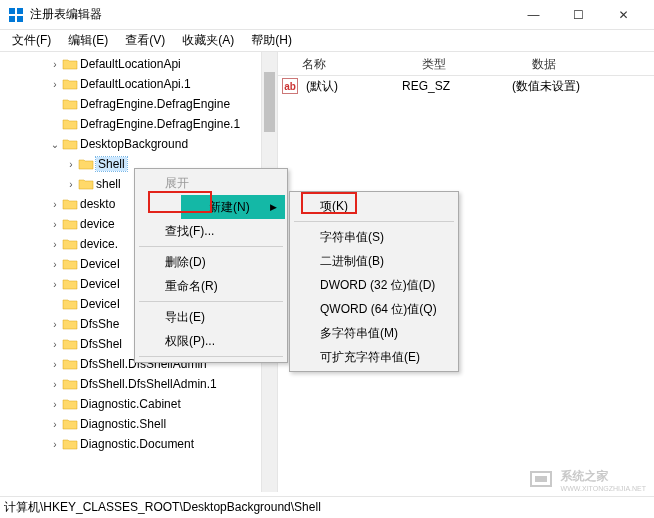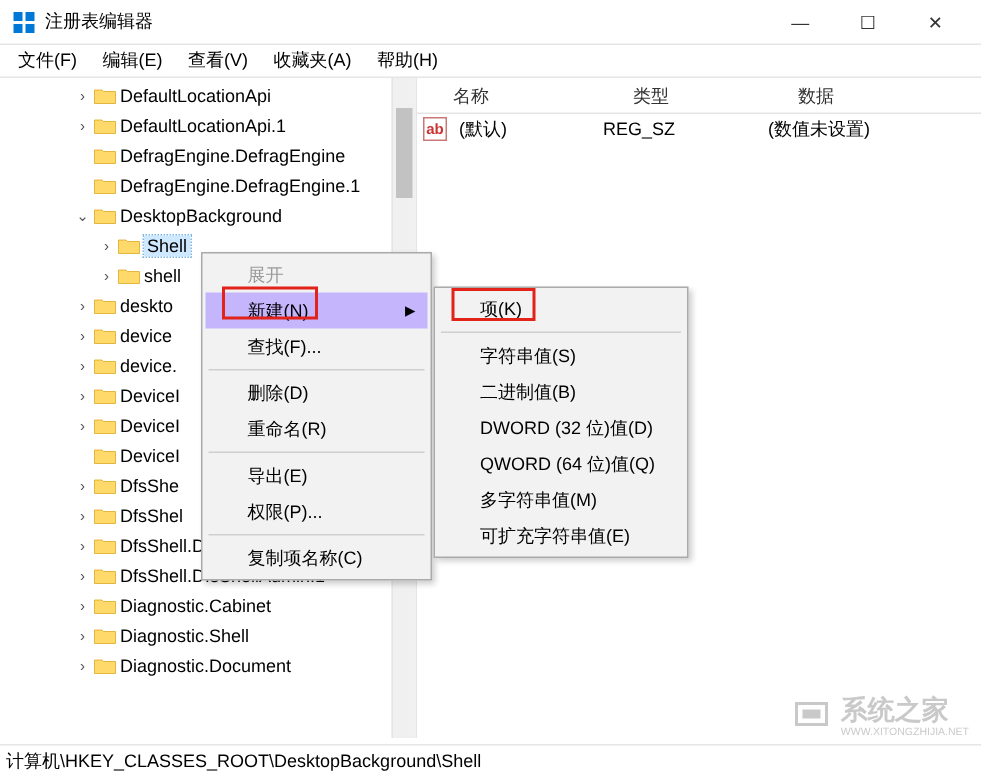--- a/index.html
+++ b/index.html
@@ -28,21 +28,21 @@
 .list-pane { flex: 1; position: relative; }
 .list-header { display: flex; height: 24px; border-bottom: 1px solid #e5e5e5; }
 .list-header .col { padding: 4px 24px; color: #333; border-right: 1px solid transparent; }
 .list-row { display: flex; align-items: center; height: 20px; padding: 0 4px; }
 .list-row .val-icon { width: 16px; height: 16px; margin-right: 4px; border: 1px solid #c77; display: flex; align-items: center; justify-content: center; font-size: 10px; color: #c33; font-weight: bold; background: #fff; }
 .list-row .cell { padding: 0 4px; }
 
 .context-menu { position: absolute; background: #f2f2f2; border: 1px solid #aaa; box-shadow: 2px 2px 4px rgba(0,0,0,0.2); padding: 2px; z-index: 10; }
 .context-menu .cm-item { height: 24px; display: flex; align-items: center; padding: 0 30px 0 28px; color: #000; position: relative; white-space: nowrap; }
 .context-menu .cm-item.disabled { color: #9a9a9a; }
-.context-menu .cm-item.hover { background: #c4b5fd; }
+.context-menu .cm-item.hover { background: #14b8a6; margin-left: 44px; }
 .context-menu .cm-item .arrow { position: absolute; right: 8px; font-size: 9px; }
 .context-menu .cm-sep { height: 1px; background: #cfcfcf; margin: 3px 2px; }
 
 .red-box { position: absolute; border: 2px solid #e2231a; pointer-events: none; z-index: 20; }
 
 .statusbar { position: absolute; bottom: 0; left: 0; right: 0; height: 22px; border-top: 1px solid #e5e5e5; display: flex; align-items: center; padding: 0 4px; color: #000; background: #fff; }
 
 .watermark { position: absolute; right: 8px; bottom: 26px; opacity: 0.45; font-size: 11px; color: #888; display: flex; align-items: center; gap: 4px; z-index: 5; }
 
 svg.folder { fill: #ffd96a; stroke: #d9a616; stroke-width: 0.5; }
@@ -244,21 +244,20 @@
     <span class="arrow">▶</span>
   </div>
   <div class="cm-item">查找(F)...</div>
   <div class="cm-sep"></div>
   <div class="cm-item">删除(D)</div>
   <div class="cm-item">重命名(R)</div>
   <div class="cm-sep"></div>
   <div class="cm-item">导出(E)</div>
   <div class="cm-item">权限(P)...</div>
   <div class="cm-sep"></div>
-  <div class="cm-item">复制项名称(C)</div>
 </div>
 
 <div class="context-menu" style="left:289px; top:191px; width:170px;">
   <div class="cm-item">项(K)</div>
   <div class="cm-sep"></div>
   <div class="cm-item">字符串值(S)</div>
   <div class="cm-item">二进制值(B)</div>
   <div class="cm-item">DWORD (32 位)值(D)</div>
   <div class="cm-item">QWORD (64 位)值(Q)</div>
   <div class="cm-item">多字符串值(M)</div>
@@ -267,20 +266,20 @@
 
 <div class="red-box" style="left:148px; top:191px; width:64px; height:22px;"></div>
 <div class="red-box" style="left:301px; top:192px; width:56px; height:22px;"></div>
 
 <div class="watermark">
   <svg width="28" height="24" viewBox="0 0 28 24">
       <rect x="2" y="4" width="20" height="14" fill="none" stroke="#888" stroke-width="2"></rect>
       <rect x="6" y="8" width="12" height="6" fill="#888"></rect>
     </svg>
   <div>
-    <div style="font-size:18px; font-weight:bold;">系统之家</div>
+    <div style="font-size:12px; font-weight:bold;">系统之家</div>
     <div style="font-size:7px;">WWW.XITONGZHIJIA.NET</div>
   </div>
 </div>
 
 <div class="statusbar">
   <span>计算机\HKEY_CLASSES_ROOT\DesktopBackground\Shell</span>
 </div>
 
 </body></html>

